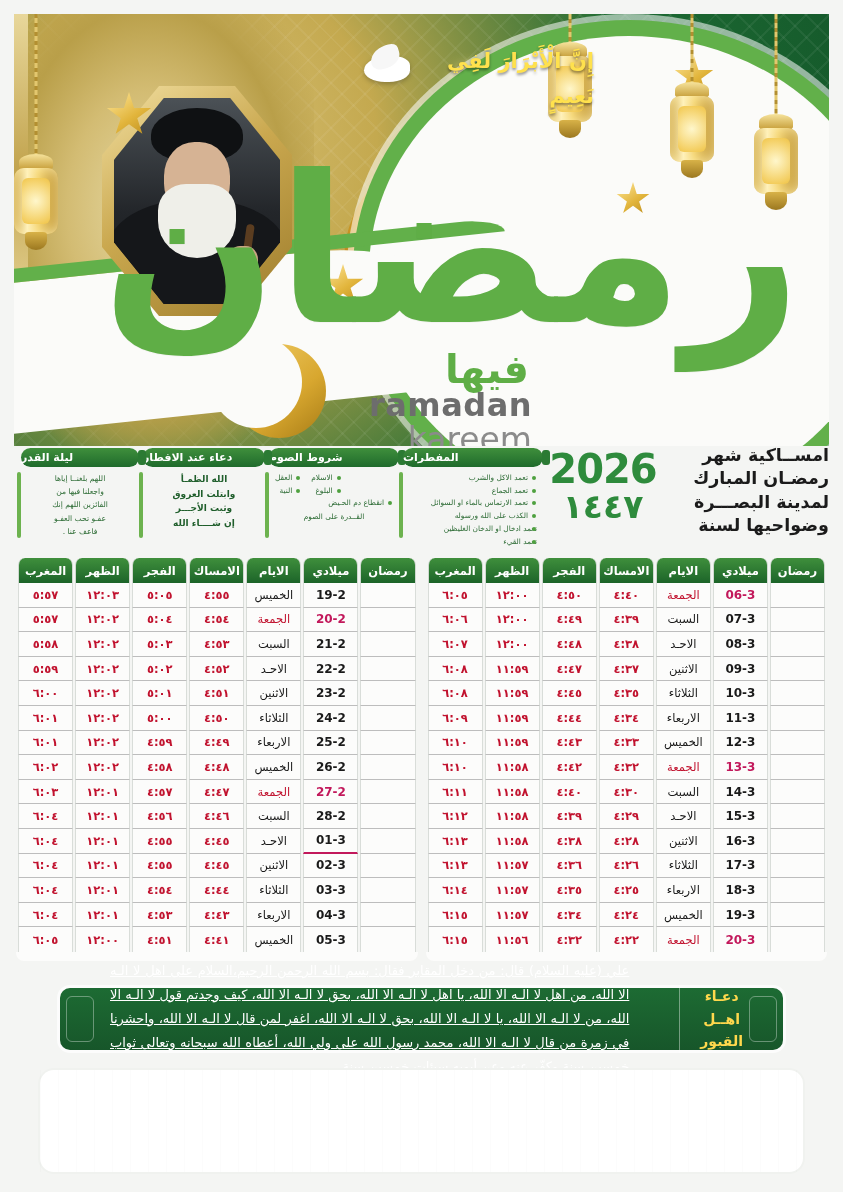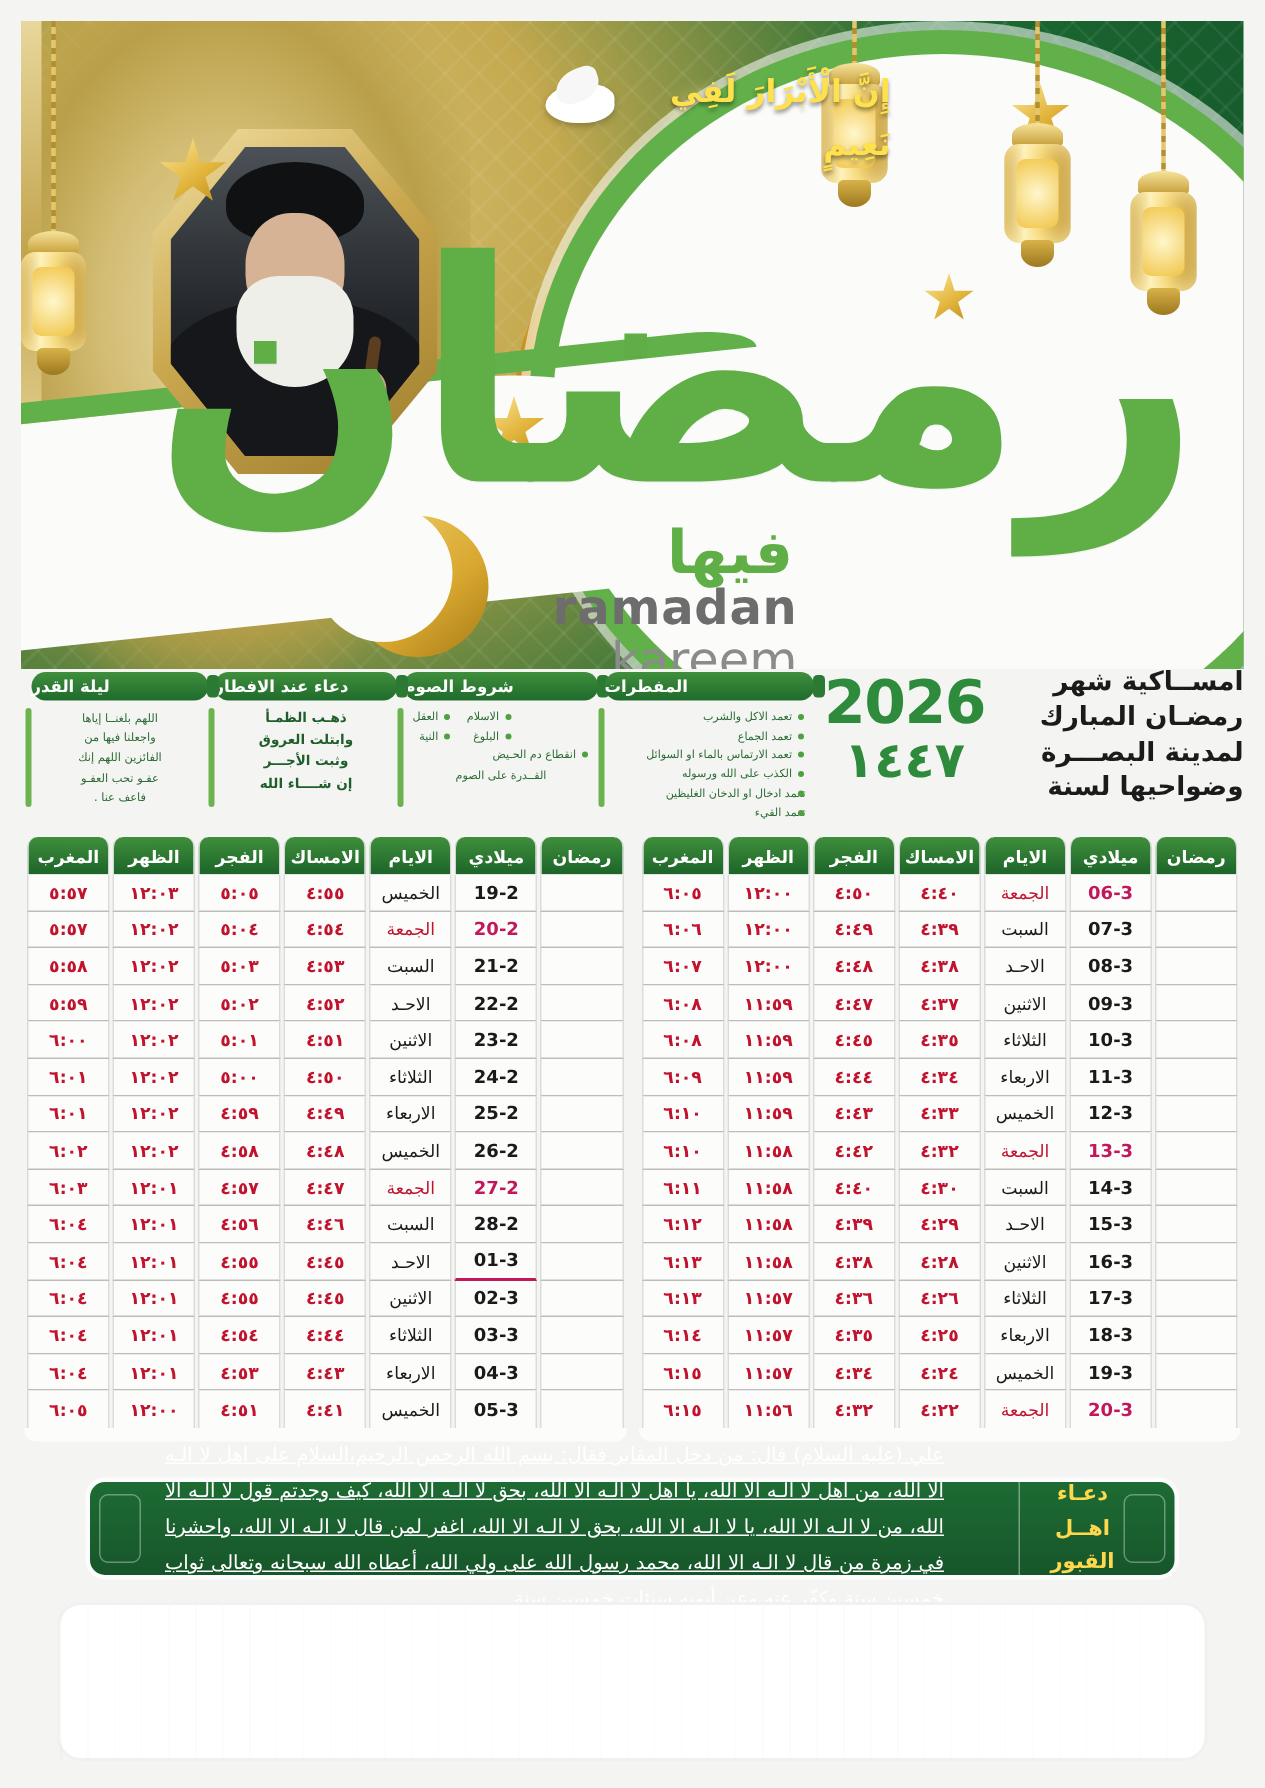--- a/index.html
+++ b/index.html
@@ -369,21 +369,21 @@
         <li>الكذب على الله ورسوله</li>
         <li style="padding-right:0">تعمد ادخال او الدخان الغليظين</li>
         <li style="padding-right:0">تعمد القيء</li>
       </ul>
       <div class="ib-bar"></div>
     </div>
 
     <div class="infobox" style="right:564px; width:122px;">
       <div class="ib-title">دعاء عند الافطار</div>
       <div class="ib-body center" style="font-size:9px;line-height:1.62;color:#1f5e2b;font-weight:bold">
-        <div>ذهـب الظمـأ</div>
+        <div>الله الظمـأ</div>
         <div>وابتلت العروق</div>
         <div>وثبت الأجـــر</div>
         <div>إن شــــاء الله</div>
       </div>
       <div class="ib-bar"></div>
     </div>
 
     <div class="infobox" style="right:690px; width:118px;">
       <div class="ib-title">ليلة القدر</div>
       <div class="ib-body center" style="font-size:7.6px;line-height:1.74;color:#2c6b34">

